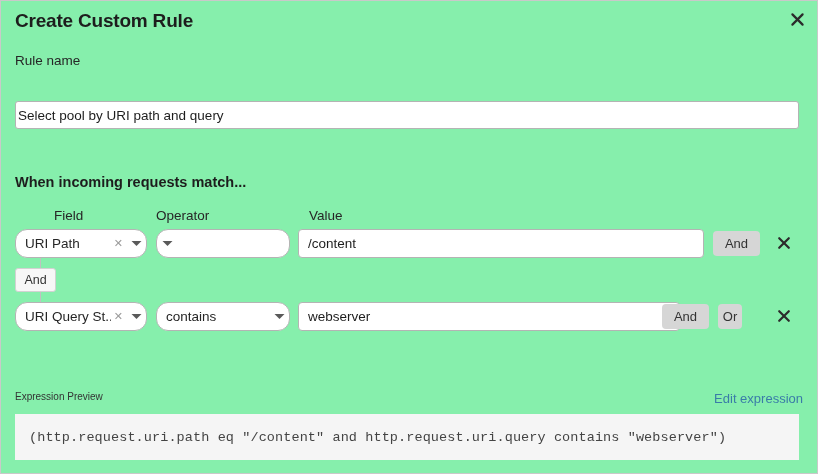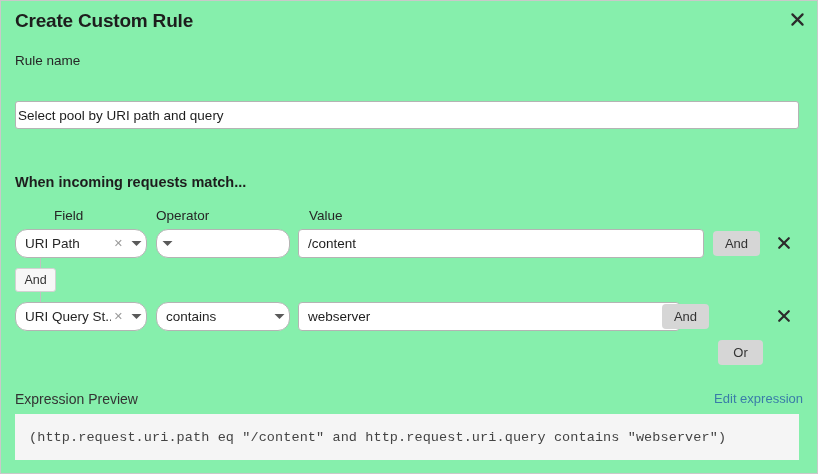--- a/index.html
+++ b/index.html
@@ -170,21 +170,21 @@
     background: #d6d6d6;
     color: #333333;
     font-family: "Liberation Sans", sans-serif;
     font-size: 13px;
     cursor: pointer;
     padding: 0;
     top: 2px;
   }
   #and-btn-1 { left: 712px; width: 47px; }
   #and-btn-2 { left: 661px; width: 47px; }
-  #or-btn-2  { left: 717px; width: 45px; margin-top: 36px; }
+  #or-btn-2  { left: 717px; width: 24px; }
 
   .delete-btn {
     position: absolute;
     top: 3px;
     width: 22px;
     height: 22px;
     background: none;
     border: none;
     padding: 0;
     display: flex;
@@ -230,21 +230,21 @@
     text-align: center;
     cursor: pointer;
     padding: 0;
   }
 
   
   #expr-label {
     position: absolute;
     left: 14px;
     top: 390px;
-    font-size: 14px;
+    font-size: 10px;
     color: #333333;
   }
   #edit-expression {
     position: absolute;
     right: 14px;
     top: 390px;
     font-size: 13px;
     color: #3a7ca8;
     text-decoration: none;
     cursor: pointer;

